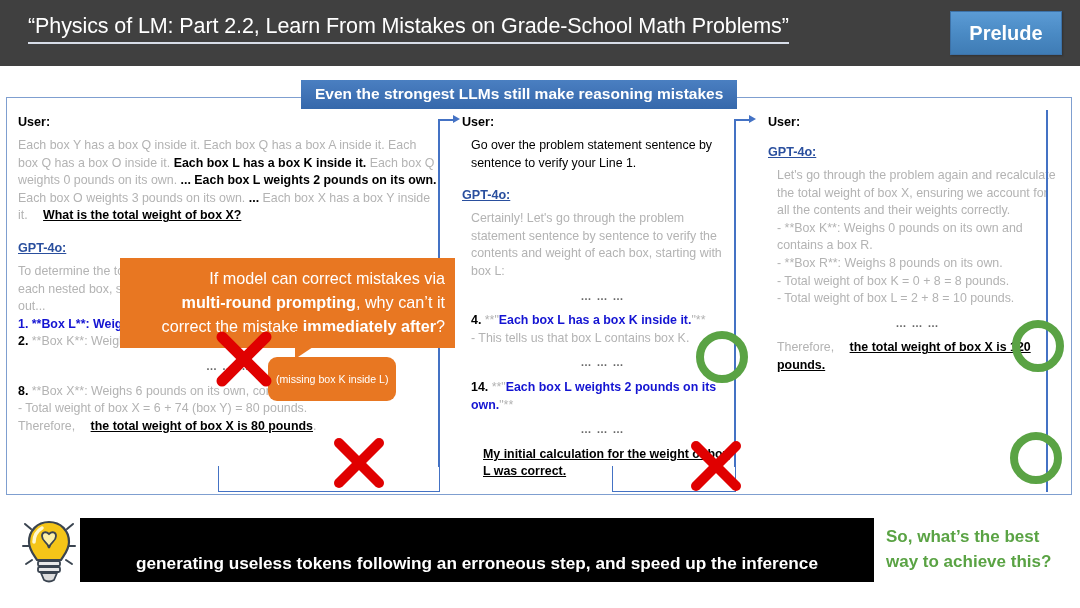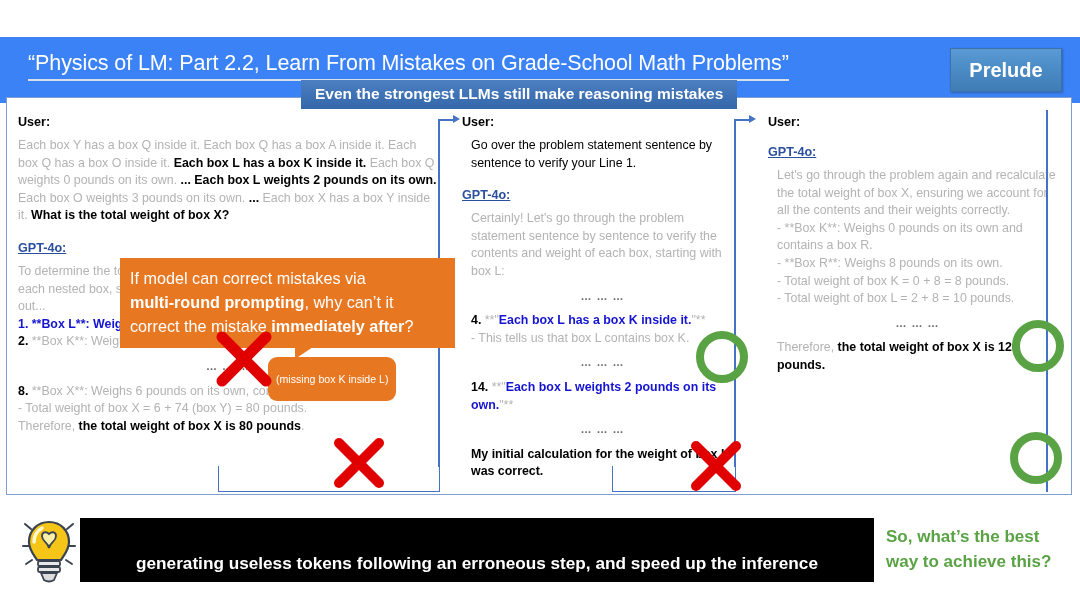--- a/index.html
+++ b/index.html
@@ -6,22 +6,21 @@
   body{
     width:1080px;height:608px;
     background:#ffffff;
     font-family:"Liberation Sans","DejaVu Sans",sans-serif;
     overflow:hidden;
     position:relative;
   }
   
   .header{
     position:absolute;left:0;top:0;width:1080px;height:66px;
-    background:#3b82f6;
-    margin-top:37px;
+    background:#404040;
   }
   .header-title{
     position:absolute;left:28px;top:14px;
     font-size:21.5px;color:#ffffff;font-weight:400;
     letter-spacing:-0.1px;
     border-bottom:2px solid #d8dee9;
     padding-bottom:3px;
     white-space:nowrap;
   }
   .prelude{
@@ -54,30 +53,30 @@
   .col2{left:462px;width:272px;}
   .col3{left:768px;width:290px;}
 
   .spk{font-size:12.6px;font-weight:bold;color:#000;margin:18px 0 8px 0;}
   .spk.gpt{color:#2a4f9e;text-decoration:underline;margin-top:16px;}
   .body-txt{font-size:12.4px;line-height:17.6px;color:#000;}
   .pad{padding-left:9px;}
   .gray{color:#b3b3b3;}
   .blue{color:#1414d2;}
   .bold{font-weight:bold;}
-  .ul{}
+  .ul{text-decoration:underline;margin-left:12px;}
   .dots{text-align:center;color:#666;font-weight:bold;letter-spacing:1px;font-size:11px;margin:7px 0;}
 
   
   .callout{
     position:absolute;left:120px;top:258px;width:335px;
     background:#e87722;color:#ffffff;
     font-size:16.2px;line-height:24px;
     padding:8px 10px 10px 10px;
-    box-sizing:border-box;text-align:left;
+    box-sizing:border-box;text-align:right;
     z-index:5;
   }
   .callout-tail{
     position:absolute;left:295px;top:331px;
     width:0;height:0;
     border-left:42px solid #e87722;
     border-bottom:28px solid transparent;
     z-index:5;
   }
   .missing-tag{

